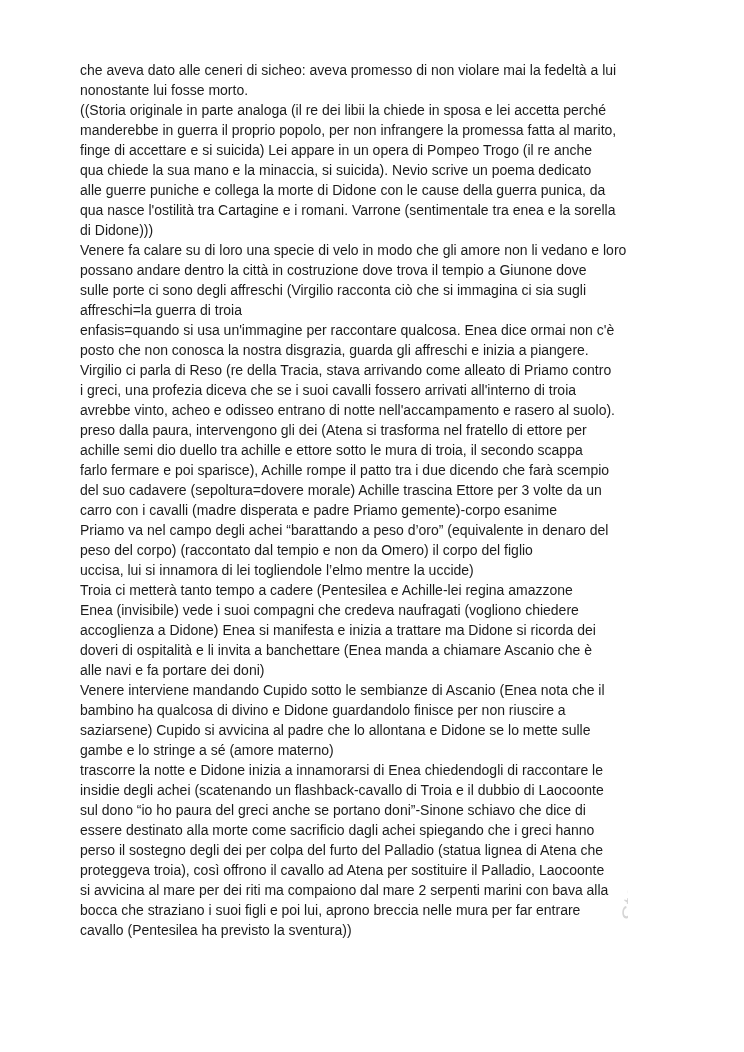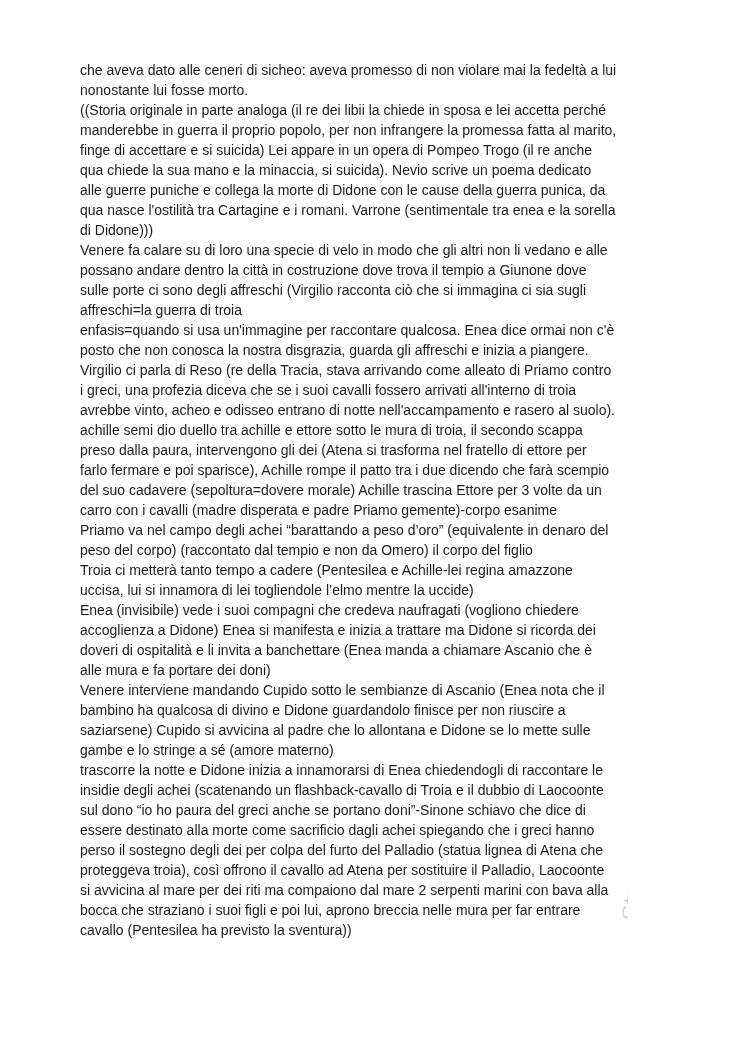--- a/index.html
+++ b/index.html
@@ -48,42 +48,42 @@
   <div class="text-block" id="text-block">
       <div class="text-line">che aveva dato alle ceneri di sicheo: aveva promesso di non violare mai la fedeltà a lui</div>
       <div class="text-line">nonostante lui fosse morto.</div>
       <div class="text-line">((Storia originale in parte analoga (il re dei libii la chiede in sposa e lei accetta perché</div>
       <div class="text-line">manderebbe in guerra il proprio popolo, per non infrangere la promessa fatta al marito,</div>
       <div class="text-line">finge di accettare e si suicida) Lei appare in un opera di Pompeo Trogo (il re anche</div>
       <div class="text-line">qua chiede la sua mano e la minaccia, si suicida). Nevio scrive un poema dedicato</div>
       <div class="text-line">alle guerre puniche e collega la morte di Didone con le cause della guerra punica, da</div>
       <div class="text-line">qua nasce l'ostilità tra Cartagine e i romani. Varrone (sentimentale tra enea e la sorella</div>
       <div class="text-line">di Didone)))</div>
-      <div class="text-line">Venere fa calare su di loro una specie di velo in modo che gli altri non li vedano e alle</div>
+      <div class="text-line">Venere fa calare su di loro una specie di velo in modo che gli amore non li vedano e loro</div>
       <div class="text-line">possano andare dentro la città in costruzione dove trova il tempio a Giunone dove</div>
       <div class="text-line">sulle porte ci sono degli affreschi (Virgilio racconta ciò che si immagina ci sia sugli</div>
       <div class="text-line">affreschi=la guerra di troia</div>
       <div class="text-line">enfasis=quando si usa un'immagine per raccontare qualcosa. Enea dice ormai non c'è</div>
       <div class="text-line">posto che non conosca la nostra disgrazia, guarda gli affreschi e inizia a piangere.</div>
       <div class="text-line">Virgilio ci parla di Reso (re della Tracia, stava arrivando come alleato di Priamo contro</div>
       <div class="text-line">i greci, una profezia diceva che se i suoi cavalli fossero arrivati all'interno di troia</div>
       <div class="text-line">avrebbe vinto, acheo e odisseo entrano di notte nell'accampamento e rasero al suolo).</div>
+      <div class="text-line">preso dalla paura, intervengono gli dei (Atena si trasforma nel fratello di ettore per</div>
       <div class="text-line">achille semi dio duello tra achille e ettore sotto le mura di troia, il secondo scappa</div>
-      <div class="text-line">preso dalla paura, intervengono gli dei (Atena si trasforma nel fratello di ettore per</div>
       <div class="text-line">farlo fermare e poi sparisce), Achille rompe il patto tra i due dicendo che farà scempio</div>
       <div class="text-line">del suo cadavere (sepoltura=dovere morale) Achille trascina Ettore per 3 volte da un</div>
       <div class="text-line">carro con i cavalli (madre disperata e padre Priamo gemente)-corpo esanime</div>
       <div class="text-line">Priamo va nel campo degli achei “barattando a peso d’oro” (equivalente in denaro del</div>
       <div class="text-line">peso del corpo) (raccontato dal tempio e non da Omero) il corpo del figlio</div>
+      <div class="text-line">uccisa, lui si innamora di lei togliendole l’elmo mentre la uccide)</div>
       <div class="text-line">Troia ci metterà tanto tempo a cadere (Pentesilea e Achille-lei regina amazzone</div>
-      <div class="text-line">uccisa, lui si innamora di lei togliendole l’elmo mentre la uccide)</div>
       <div class="text-line">Enea (invisibile) vede i suoi compagni che credeva naufragati (vogliono chiedere</div>
       <div class="text-line">accoglienza a Didone) Enea si manifesta e inizia a trattare ma Didone si ricorda dei</div>
       <div class="text-line">doveri di ospitalità e li invita a banchettare (Enea manda a chiamare Ascanio che è</div>
-      <div class="text-line">alle mura e fa portare dei doni)</div>
+      <div class="text-line">alle navi e fa portare dei doni)</div>
       <div class="text-line">Venere interviene mandando Cupido sotto le sembianze di Ascanio (Enea nota che il</div>
       <div class="text-line">bambino ha qualcosa di divino e Didone guardandolo finisce per non riuscire a</div>
       <div class="text-line">saziarsene) Cupido si avvicina al padre che lo allontana e Didone se lo mette sulle</div>
       <div class="text-line">gambe e lo stringe a sé (amore materno)</div>
       <div class="text-line">trascorre la notte e Didone inizia a innamorarsi di Enea chiedendogli di raccontare le</div>
       <div class="text-line">insidie degli achei (scatenando un flashback-cavallo di Troia e il dubbio di Laocoonte</div>
       <div class="text-line">sul dono “io ho paura del greci anche se portano doni”-Sinone schiavo che dice di</div>
       <div class="text-line">essere destinato alla morte come sacrificio dagli achei spiegando che i greci hanno</div>
       <div class="text-line">perso il sostegno degli dei per colpa del furto del Palladio (statua lignea di Atena che</div>
       <div class="text-line">proteggeva troia), così offrono il cavallo ad Atena per sostituire il Palladio, Laocoonte</div>

